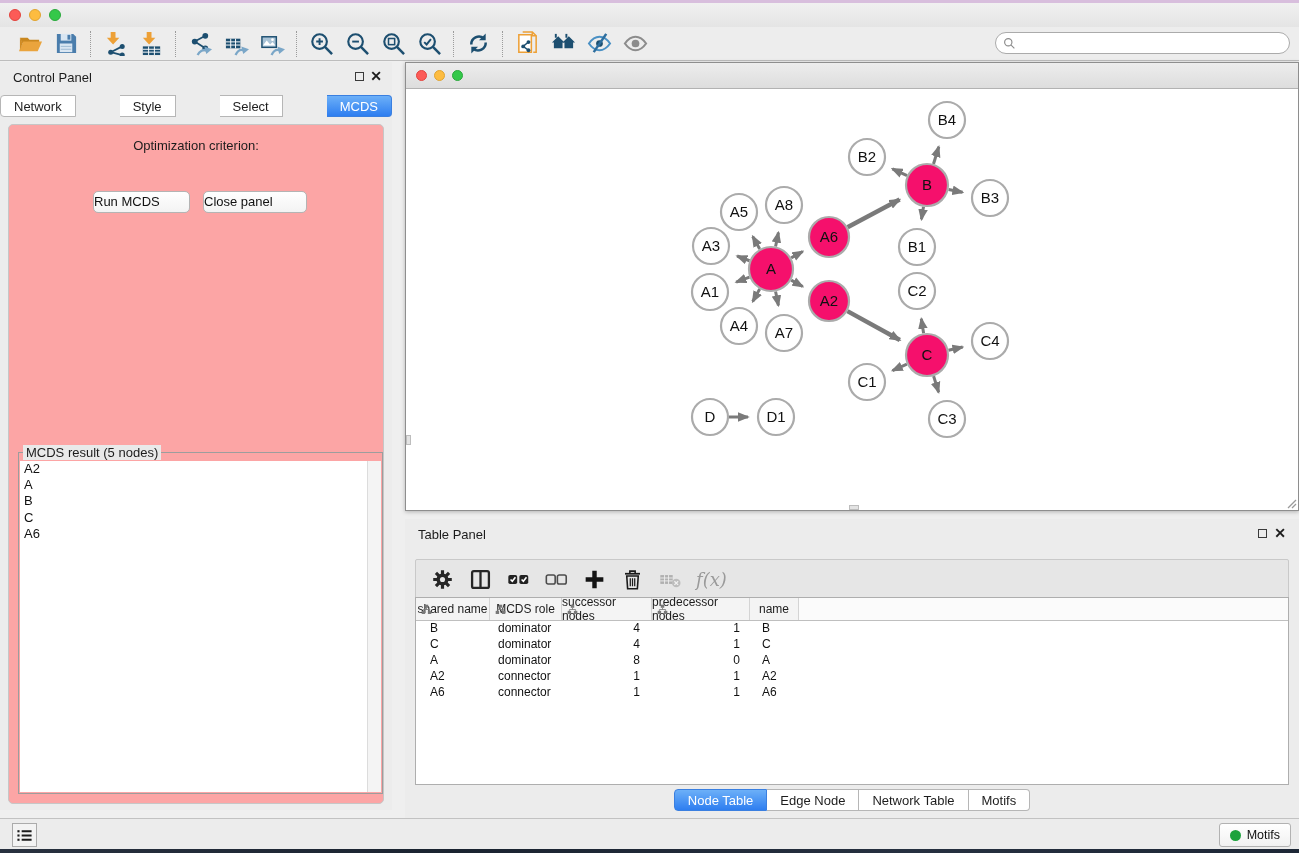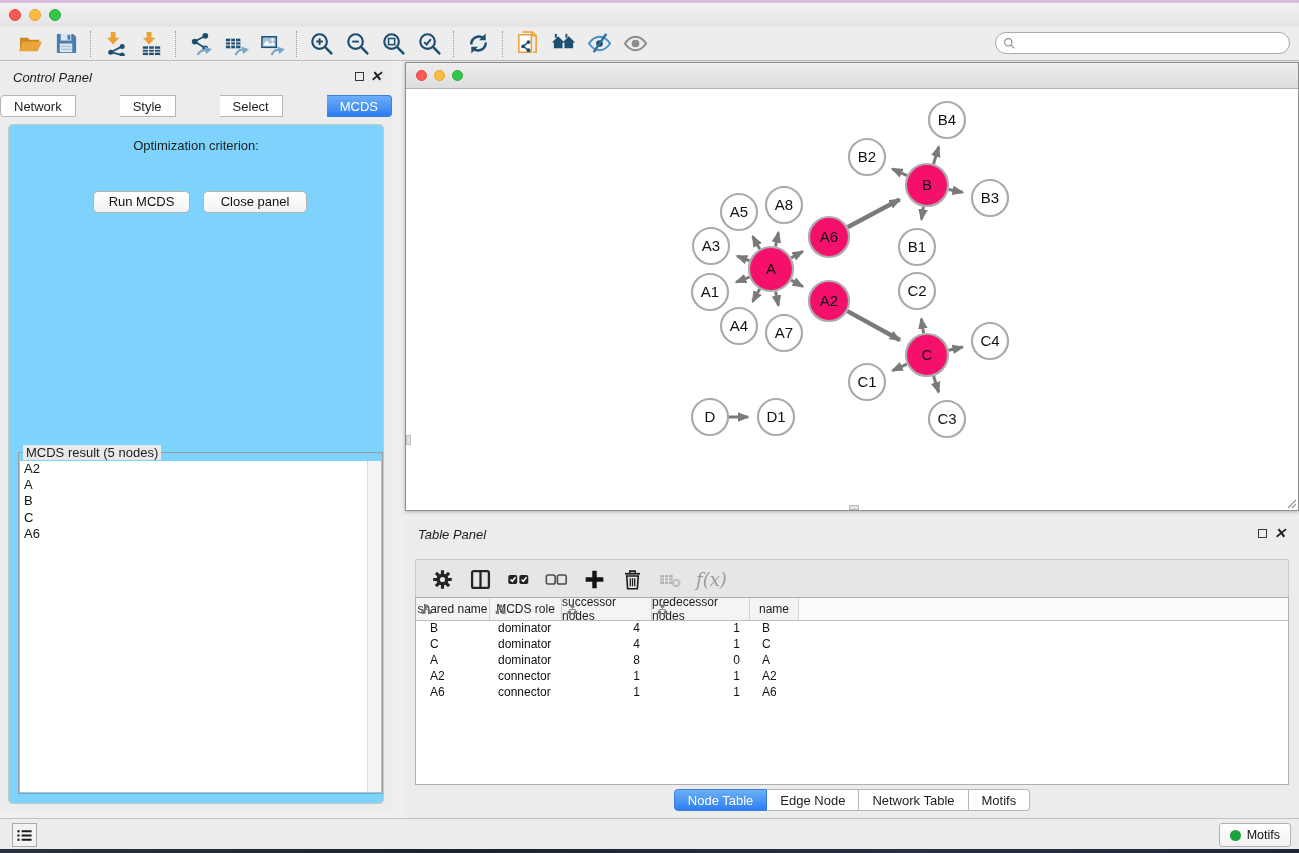--- a/index.html
+++ b/index.html
@@ -20,40 +20,40 @@
   #toolbar { position:absolute; left:0; top:27px; width:1299px; height:34px; background:#ededed; border-bottom:1px solid #bdbdbd; display:flex; align-items:center; padding-left:12px; }
   .tool-btn { width:36px; height:30px; display:flex; align-items:center; justify-content:center; }
   .tool-btn svg { width:25px; height:25px; }
   .tb-sep { width:1px; height:26px; border-left:1px dotted #9b9b9b; margin:0 6px; }
   #search-field { position:absolute; right:9px; top:5px; width:295px; height:22px; background:#fff; border:1px solid #ababab; border-radius:11px; display:flex; align-items:center; padding-left:7px; }
   #search-field svg { width:13px; height:13px; }
   #search-field input { border:none; outline:none; flex:1; height:18px; font-size:12px; background:transparent; padding-left:4px; }
 
   
   #control-panel { position:absolute; left:0; top:62px; width:392px; height:748px; background:#ececec; }
-  .panel-header { position:relative; height:26px;font-style:italic; }
+  .panel-header { position:relative; height:26px; }
   .panel-title { position:absolute; left:13px; top:8px; font-size:13px; color:#1c1c1c; }
   .float-box { position:absolute; top:10px; width:9px; height:9px; border:1.5px solid #3a3a3a; }
   .close-x { position:absolute; top:5px; font-size:14px; font-weight:bold; color:#1c1c1c; line-height:18px; }
   #control-panel .float-box { right:28px; }
   #control-panel .close-x { right:10px; }
 
   .segbar { display:flex; justify-content:center; }
   #cp-tabs { position:absolute; left:0; right:0; top:33px;gap:44px; }
   .seg { height:22px; line-height:21px; padding:0 13px; background:#fff; border:1px solid #b6b6b6; border-left:none; font-size:13px; color:#1d1d1d; }
   .seg:first-child { border-left:1px solid #b6b6b6; border-radius:4px 0 0 4px; }
   .seg:last-child { border-radius:0 4px 4px 0; }
   .seg.active { background:linear-gradient(#6cb0f8,#2e7ef0); color:#fff; border-color:#3a7fe0; }
 
-  #cp-content { position:absolute; left:8px; top:62px; width:376px; height:680px; background:#7dd3fc; border:1px solid #c6c6c6; border-radius:5px; }
+  #cp-content { position:absolute; left:8px; top:62px; width:376px; height:680px; background:#fca5a5; border:1px solid #c6c6c6; border-radius:5px; }
   #opt-label { position:absolute; left:0; right:0; top:13px; text-align:center; font-size:13px; color:#1c1c1c; }
   #criterion-select { position:absolute; left:35px; top:33px; width:312px; height:23px; background:#fff; border:1px solid #b3b3b3; border-radius:4px; font-size:13px; color:#111; line-height:21px; padding-left:8px; }
   #criterion-stepper { position:absolute; right:0; top:-1px; width:18px; height:23px; background:linear-gradient(#6fb2f9,#2f80f1); border-radius:0 4px 4px 0; display:flex; flex-direction:column; align-items:center; justify-content:center; gap:1px; }
   #criterion-stepper span { color:#fff; font-size:7px; line-height:6px; }
-  .push-btn { position:absolute; top:66px; height:22px; background:linear-gradient(#ffffff,#f3f3f3); border:1px solid #b4b4b4; border-radius:5px; font-size:13px; color:#111; text-align:center; line-height:20px; }
+  .push-btn { position:absolute; top:66px; height:22px; background:linear-gradient(#ffffff,#f3f3f3); border:1px solid #b4b4b4; border-radius:5px; font-size:13px; color:#111; line-height:20px; }
   #run-btn { left:84px; width:97px; }
   #closepanel-btn { left:194px; width:104px; }
 
   #result-fieldset { position:absolute; left:9px; top:327px; width:365px; height:342px; border:1px solid #9d9d9d; }
   #result-legend { position:absolute; left:4px; top:-8px; background:#e9e9e9; padding:0 3px; font-size:13px; color:#1c1c1c; }
   #result-list { position:absolute; left:1px; right:1px; top:8px; bottom:1px; background:#fff; }
   #result-scroll { position:absolute; right:0; top:0; bottom:0; width:14px; background:#f4f4f4; border-left:1px solid #dcdcdc; }
   .result-item { font-size:13px; color:#111; line-height:16.2px; padding-left:4px; }
 
   

